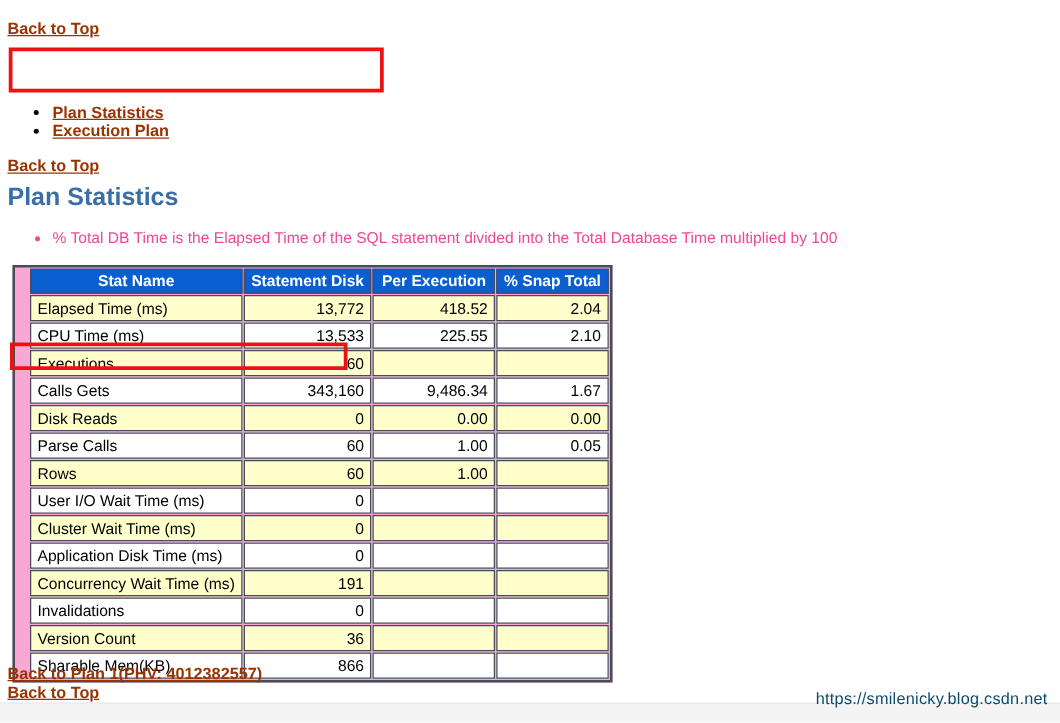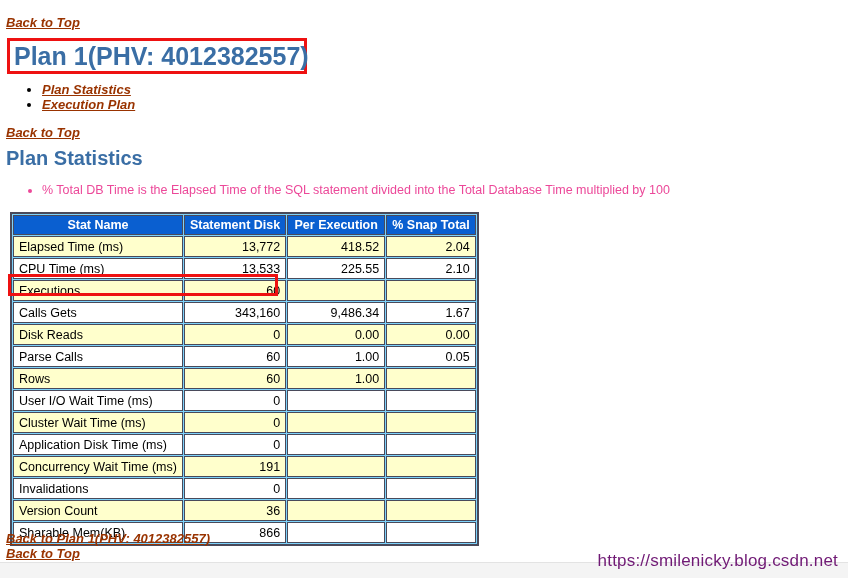--- a/index.html
+++ b/index.html
@@ -28,21 +28,20 @@
   
   .navlink {
     color: #993300;
     font-weight: bold;
     font-size: 13px;
     text-decoration: underline;
     font-family: "Liberation Sans", sans-serif;
     cursor: pointer;
     display: inline-block;
     white-space: nowrap;
-    font-style: italic;
   }
 
   .toplink-1 { position: absolute; left: 6px;  top: 15px; }
   .bullet-list {
     position: absolute;
     left: 6px;
     top: 82px;
     margin: 0;
     padding: 0 0 0 36px;
     list-style: disc;
@@ -110,23 +109,24 @@
   
   .stats-table-wrap {
     position: absolute;
     left: 10px;
     top: 212px;
   }
   table.stats {
     border-collapse: separate;
     border-spacing: 1px;
     border: 2px solid #4a4a5a;
-    background: #7dd3fc;
+    background: #f9a8d4;
     font-size: 12.5px;
     font-family: "Liberation Sans", sans-serif;
+    padding-left: 11px;
   }
   table.stats th {
     background: #0a5fd0;
     color: #ffffff;
     font-weight: bold;
     text-align: center;
     padding: 2px 5px;
     border: 1px solid #4a4a5a;
     font-size: 12.5px;
     white-space: nowrap;
@@ -178,36 +178,35 @@
     left: 0;
     top: 563px;
     width: 848px;
     height: 15px;
     background: #f4f4f4;
   }
   .watermark {
     position: absolute;
     right: 10px;
     top: 551px;
-    font-size: 17px;
-    color: #701a75;
+    font-size: 13px;
+    color: #0c4a6e;
     font-family: "Liberation Sans", sans-serif;
     white-space: nowrap;
     letter-spacing: 0.2px;
   }
 </style>
 </head>
 <body>
 
 <div class="page">
 
   <a class="navlink toplink-1" href="#">Back to Top</a>
 
   <div class="redbox-title"></div>
-  <h1 class="plan-title">Plan 1(PHV: 4012382557)</h1>
 
   <ul class="bullet-list">
     <li>
       <a class="navlink" href="#">Plan Statistics</a>
     </li>
     <li>
       <a class="navlink" href="#">Execution Plan</a>
     </li>
   </ul>
 

